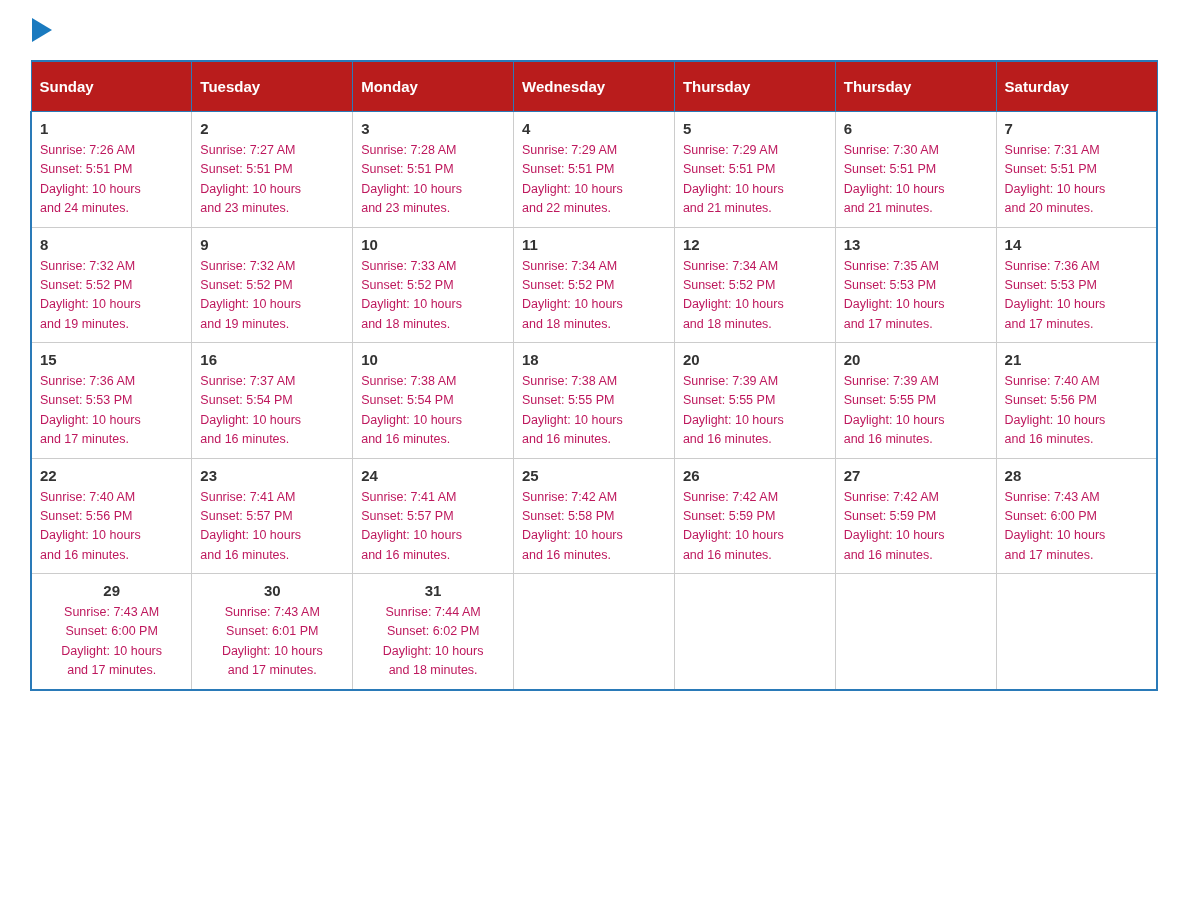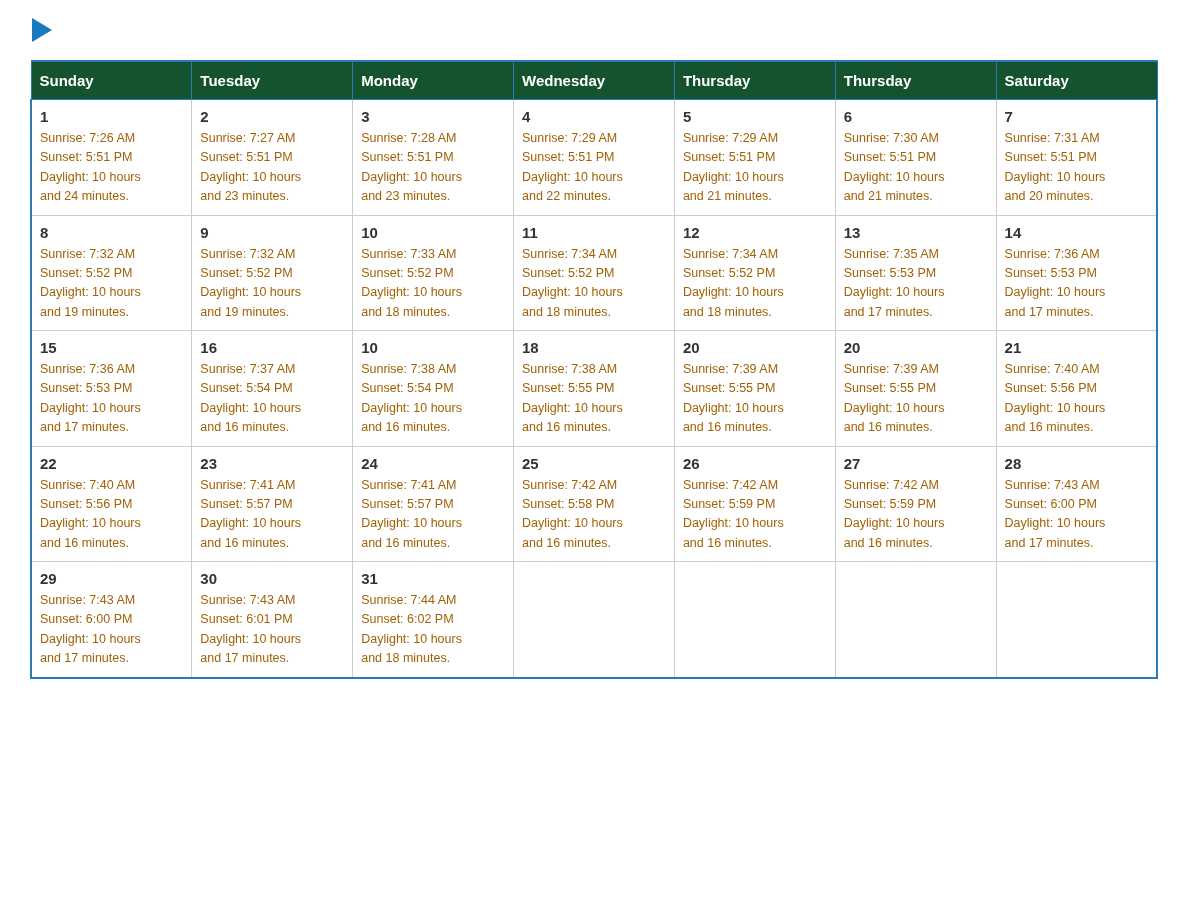--- a/index.html
+++ b/index.html
@@ -28,23 +28,23 @@
       font-size: 22px;
       color: #555;
       margin-top: 4px;
     }
     table {
       width: 100%;
       border-collapse: collapse;
       table-layout: fixed;
     }
     th {
-      background-color: #14532d;
+      background-color: #b91c1c;
       color: #fff;
-      padding: 10px 8px;
+      padding: 16px 8px;
       font-size: 15px;
       font-weight: bold;
       text-align: left;
       border: 1px solid #2a7ab8;
     }
     td {
       vertical-align: top;
       padding: 8px 8px;
       border: 1px solid #ccc;
       font-size: 13px;
@@ -53,34 +53,35 @@
       background: #fff;
     }
     td:first-child {
       border-left: 2px solid #2a7ab8;
     }
     td:last-child {
       border-right: 2px solid #2a7ab8;
     }
     tr:last-child td {
       border-bottom: 2px solid #2a7ab8;
+      text-align: center;
     }
     tr:first-child th {
       border-top: 2px solid #2a7ab8;
     }
     .day-number {
       font-size: 15px;
       font-weight: bold;
       display: block;
       margin-bottom: 4px;
     }
     .day-info {
       font-size: 12.5px;
       line-height: 1.55;
-      color: #a16207;
+      color: #be185d;
     }
     .empty-cell {
       background: #fff;
     }
     .logo-text-general {
       font-size: 30px;
       font-weight: bold;
       color: #444;
       font-style: italic;
     }

